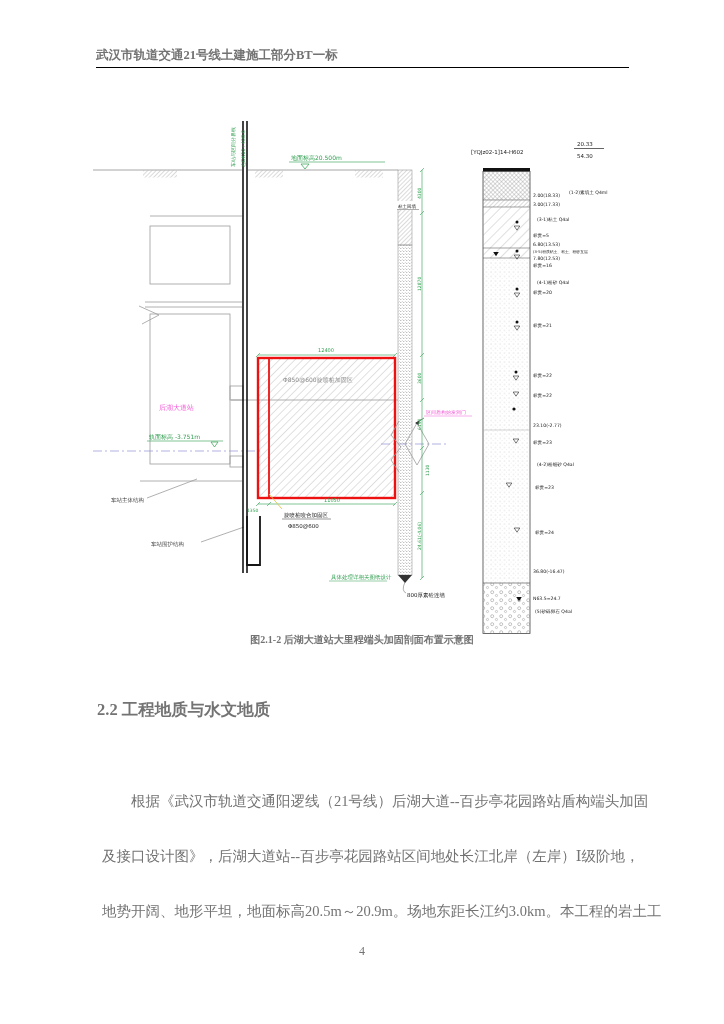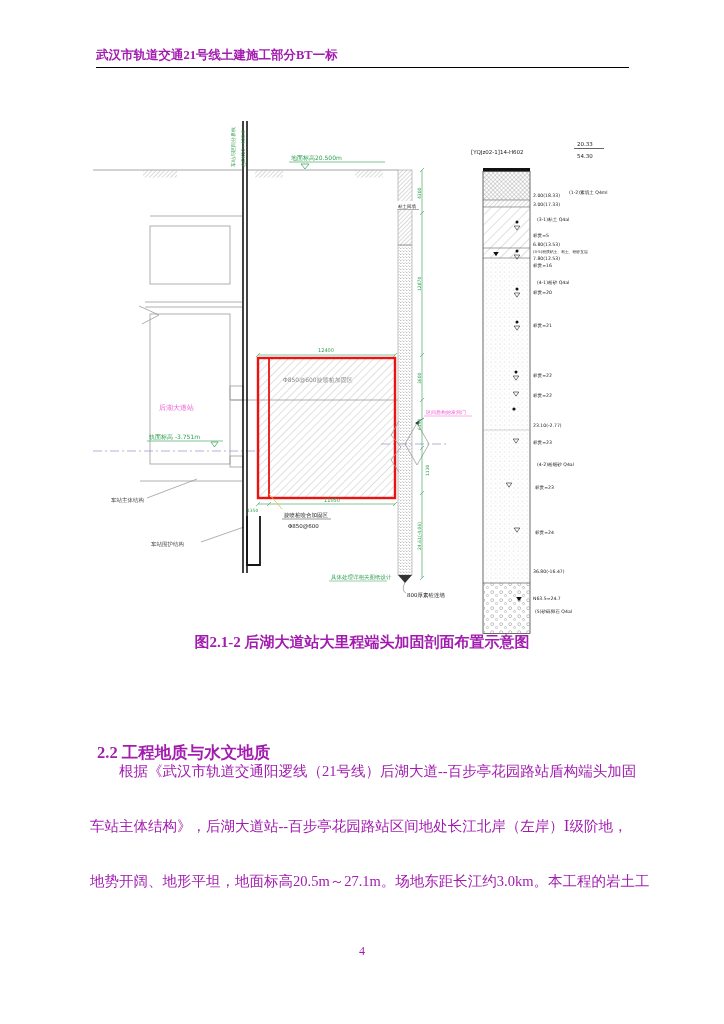--- a/index.html
+++ b/index.html
@@ -1,25 +1,25 @@
 <!DOCTYPE html>
 <html><head>
 <meta charset="utf-8">
 <style>
   html,body{margin:0;padding:0;background:#ffffff;}
   .page{position:relative;width:700px;height:1024px;background:#fff;overflow:hidden;
-        font-family:"Liberation Serif","DejaVu Serif",serif;color:#a21caf;}
+        font-family:"Liberation Serif","DejaVu Serif",serif;color:#737373;}
   .header{position:absolute;left:96px;top:47px;width:533px;display:flex;
           justify-content:space-between;font-weight:700;font-size:12.5px;
           border-bottom:1.5px solid #000;padding-bottom:3px;white-space:nowrap;}
   .figure-wrap{position:absolute;left:85px;top:118px;width:560px;height:520px;}
   .caption{position:absolute;top:633px;left:0;width:724px;text-align:center;
-           font-weight:700;font-size:15px;}
-  .heading{position:absolute;top:699px;left:97px;font-weight:700;font-size:16.5px;margin-top:43px;}
-  .para-line{position:absolute;left:90px;width:540px;font-size:14.5px;white-space:nowrap;}
+           font-weight:700;font-size:10px;}
+  .heading{position:absolute;top:699px;left:97px;font-weight:700;font-size:16.5px;}
+  .para-line{position:absolute;left:102px;width:540px;font-size:14.5px;white-space:nowrap;margin-top:30px;}
   .pl1{top:762px;padding-left:29px;}
   .pl2{top:817px;}
   .pl3{top:872px;}
   .pagenum{position:absolute;top:944px;left:0;width:724px;text-align:center;font-size:12px;}
   svg text{font-family:"DejaVu Sans","Liberation Sans",sans-serif;}
   .t-grn{fill:#2f9e4f;}
   .t-pnk{fill:#f25ad5;}
   .t-gry{fill:#444444;}
   .t-blk{fill:#1a1a1a;}
 </style>
@@ -255,18 +255,18 @@
       </g>
     </g>
   </svg>
   </div>
 
   <div class="caption">图2.1-2  后湖大道站大里程端头加固剖面布置示意图</div>
 
   <div class="heading">2.2 工程地质与水文地质</div>
 
   <div class="para-line pl1">根据《武汉市轨道交通阳逻线（21号线）后湖大道--百步亭花园路站盾构端头加固</div>
-  <div class="para-line pl2">车站主体结构》，后湖大道站--百步亭花园路站区间地处长江北岸（左岸）Ⅰ级阶地，</div>
-  <div class="para-line pl3">地势开阔、地形平坦，地面标高20.5m～27.1m。场地东距长江约3.0km。本工程的岩土工</div>
+  <div class="para-line pl2">及接口设计图》，后湖大道站--百步亭花园路站区间地处长江北岸（左岸）Ⅰ级阶地，</div>
+  <div class="para-line pl3">地势开阔、地形平坦，地面标高20.5m～20.9m。场地东距长江约3.0km。本工程的岩土工</div>
 
   <div class="pagenum">4</div>
 
 </div>
 
 </body></html>

